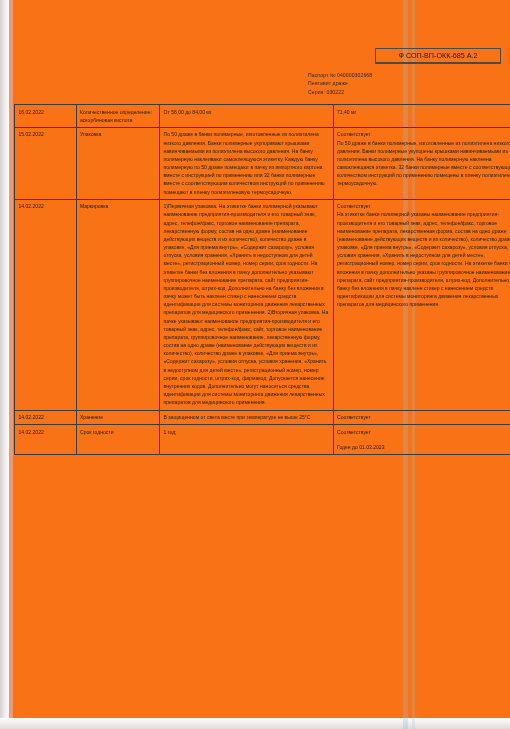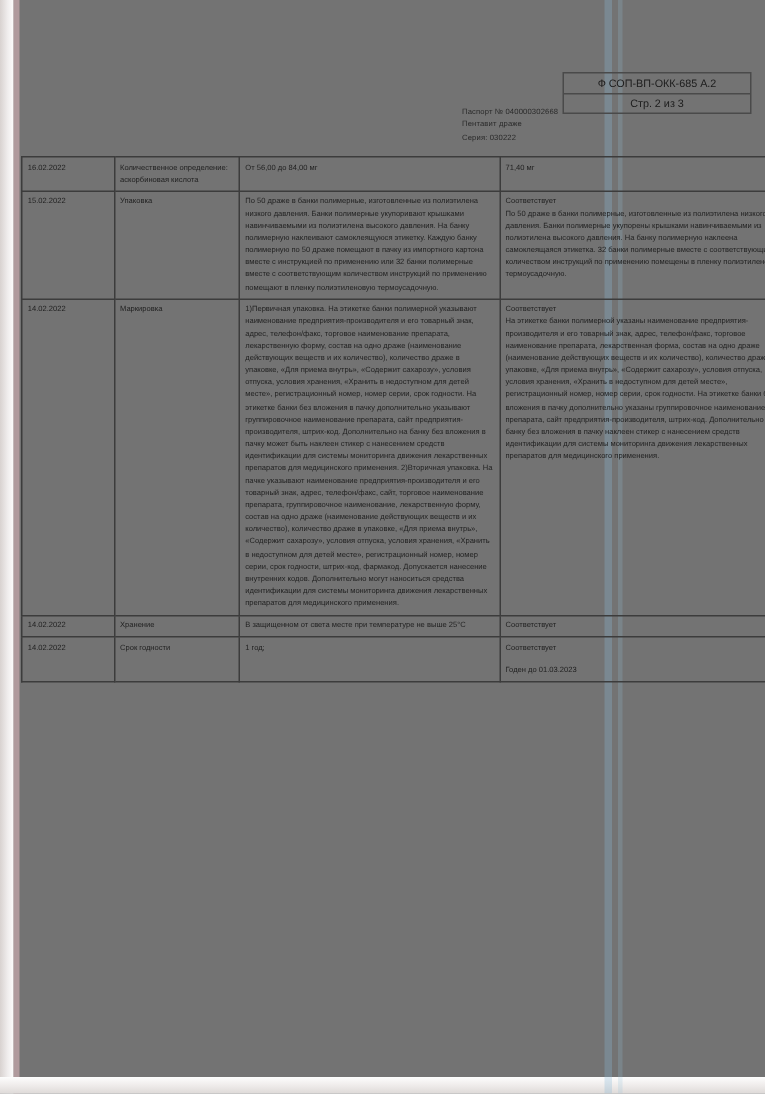--- a/index.html
+++ b/index.html
@@ -12,21 +12,21 @@
     height: 729px;
     font-family: "Liberation Sans", sans-serif;
     color: #1c1c1c;
     position: relative;
     overflow: hidden;
   }
   .page {
     position: absolute;
     left: 0; top: 0;
     width: 510px; height: 729px;
-    background: #737373;
+    background: #f97316;
   }
   
   .scan-band {
     position: absolute;
     top: 0;
     bottom: 0;
     width: 5px;
     background: rgba(140,185,215,0.30);
     pointer-events: none;
   }
@@ -110,21 +110,20 @@
 <div class="page">
 
   <div class="edge-left"></div>
   <div class="edge-pink"></div>
   <div class="edge-bottom"></div>
   <div class="scan-band b1"></div>
   <div class="scan-band b2"></div>
 
   <div class="doc-code-box">
     <div class="row1">Ф СОП-ВП-ОКК-685 А.2</div>
-    <div class="row2">Стр. 2 из 3</div>
   </div>
 
   <div class="passport-block">
     <div>Паспорт № 040000302668</div>
     <div>Пентавит драже</div>
     <div>Серия: 030222</div>
   </div>
 
   <table class="qc">
     <tbody>

